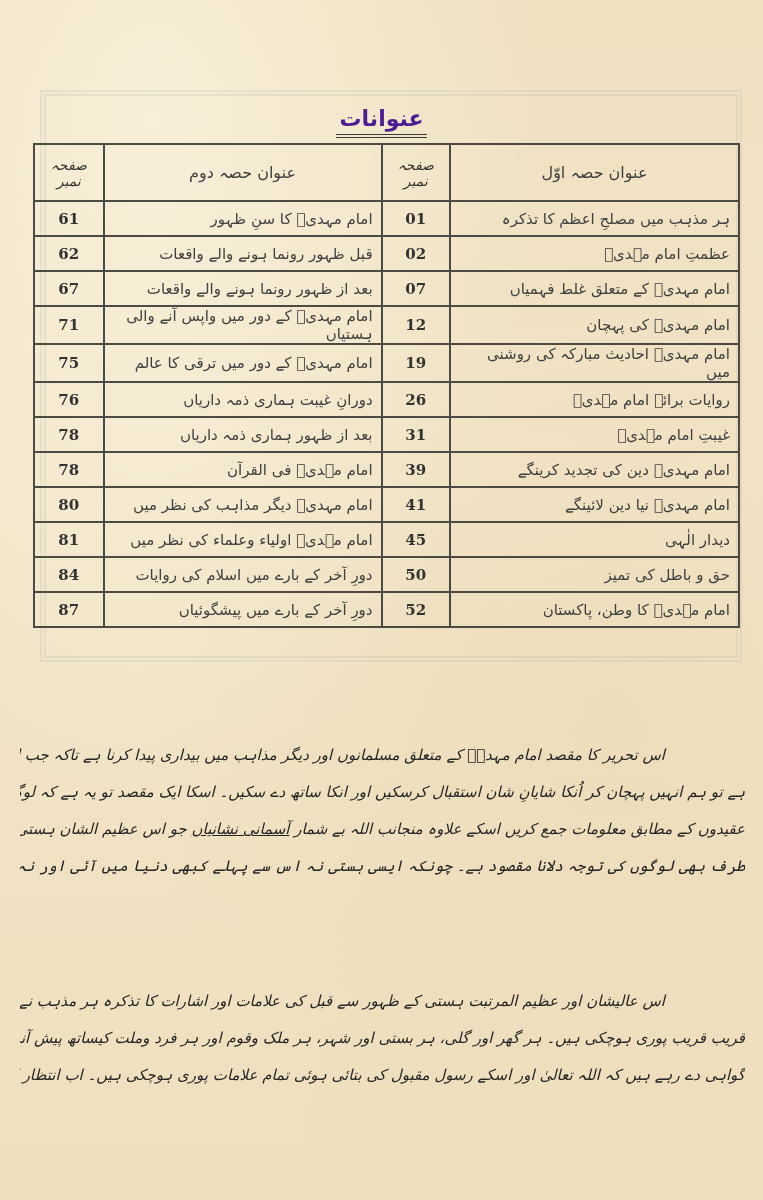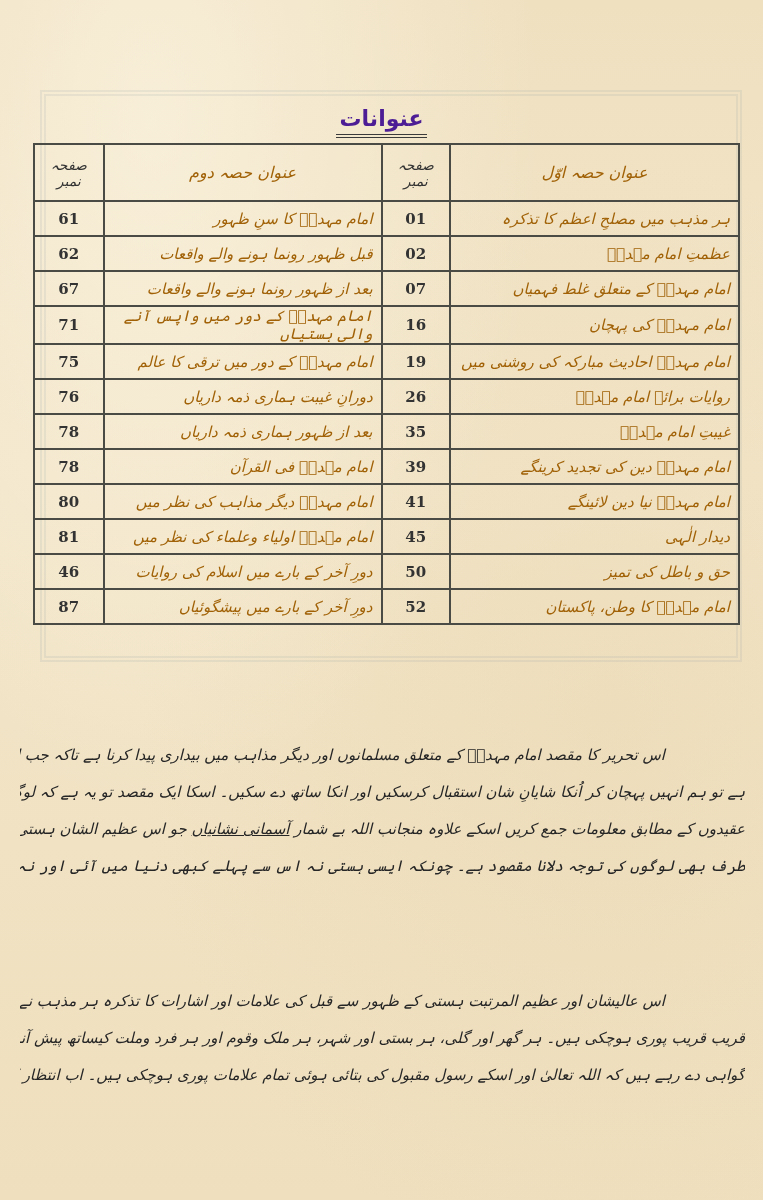--- a/index.html
+++ b/index.html
@@ -55,22 +55,21 @@
       height: 33px;
       font-size: 15px;
     }
     .toc th {
       height: 55px;
       font-weight: normal;
       font-size: 16px;
     }
     .toc .title-cell {
       text-align: right;
-      font-style: italic;
-      color: #a16207;
+      color: #404040;
     }
     .toc th.title-cell { text-align: center; }
     .toc .num-cell {
       text-align: center;
       font-family: "DejaVu Serif", serif;
       font-weight: bold;
       font-size: 15px;
       color: #333;
     }
     .toc th.num-cell {
@@ -142,39 +141,39 @@
         <td class="num-cell">62</td>
       </tr>
       <tr>
         <td class="title-cell">امام مہدیؑ کے متعلق غلط فہمیاں</td>
         <td class="num-cell">07</td>
         <td class="title-cell">بعد از ظہور رونما ہونے والے واقعات</td>
         <td class="num-cell">67</td>
       </tr>
       <tr>
         <td class="title-cell">امام مہدیؑ کی پہچان</td>
-        <td class="num-cell">16</td>
+        <td class="num-cell">12</td>
         <td class="title-cell">امام مہدیؑ کے دور میں واپس آنے والی ہستیاں</td>
         <td class="num-cell">71</td>
       </tr>
       <tr>
         <td class="title-cell">امام مہدیؑ احادیث مبارکہ کی روشنی میں</td>
         <td class="num-cell">19</td>
         <td class="title-cell">امام مہدیؑ کے دور میں ترقی کا عالم</td>
         <td class="num-cell">75</td>
       </tr>
       <tr>
         <td class="title-cell">روایات برائے امام مہدیؑ</td>
         <td class="num-cell">26</td>
         <td class="title-cell">دورانِ غیبت ہماری ذمہ داریاں</td>
         <td class="num-cell">76</td>
       </tr>
       <tr>
         <td class="title-cell">غیبتِ امام مہدیؑ</td>
-        <td class="num-cell">35</td>
+        <td class="num-cell">31</td>
         <td class="title-cell">بعد از ظہور ہماری ذمہ داریاں</td>
         <td class="num-cell">78</td>
       </tr>
       <tr>
         <td class="title-cell">امام مہدیؑ دین کی تجدید کرینگے</td>
         <td class="num-cell">39</td>
         <td class="title-cell">امام مہدیؑ فی القرآن</td>
         <td class="num-cell">78</td>
       </tr>
       <tr>
@@ -186,21 +185,21 @@
       <tr>
         <td class="title-cell">دیدار الٰہی</td>
         <td class="num-cell">45</td>
         <td class="title-cell">امام مہدیؑ اولیاء وعلماء کی نظر میں</td>
         <td class="num-cell">81</td>
       </tr>
       <tr>
         <td class="title-cell">حق و باطل کی تمیز</td>
         <td class="num-cell">50</td>
         <td class="title-cell">دورِ آخر کے بارے میں اسلام کی روایات</td>
-        <td class="num-cell">46</td>
+        <td class="num-cell">84</td>
       </tr>
       <tr>
         <td class="title-cell">امام مہدیؑ کا وطن، پاکستان</td>
         <td class="num-cell">52</td>
         <td class="title-cell">دورِ آخر کے بارے میں پیشگوئیاں</td>
         <td class="num-cell">87</td>
       </tr>
     </tbody>
 </table>
 

